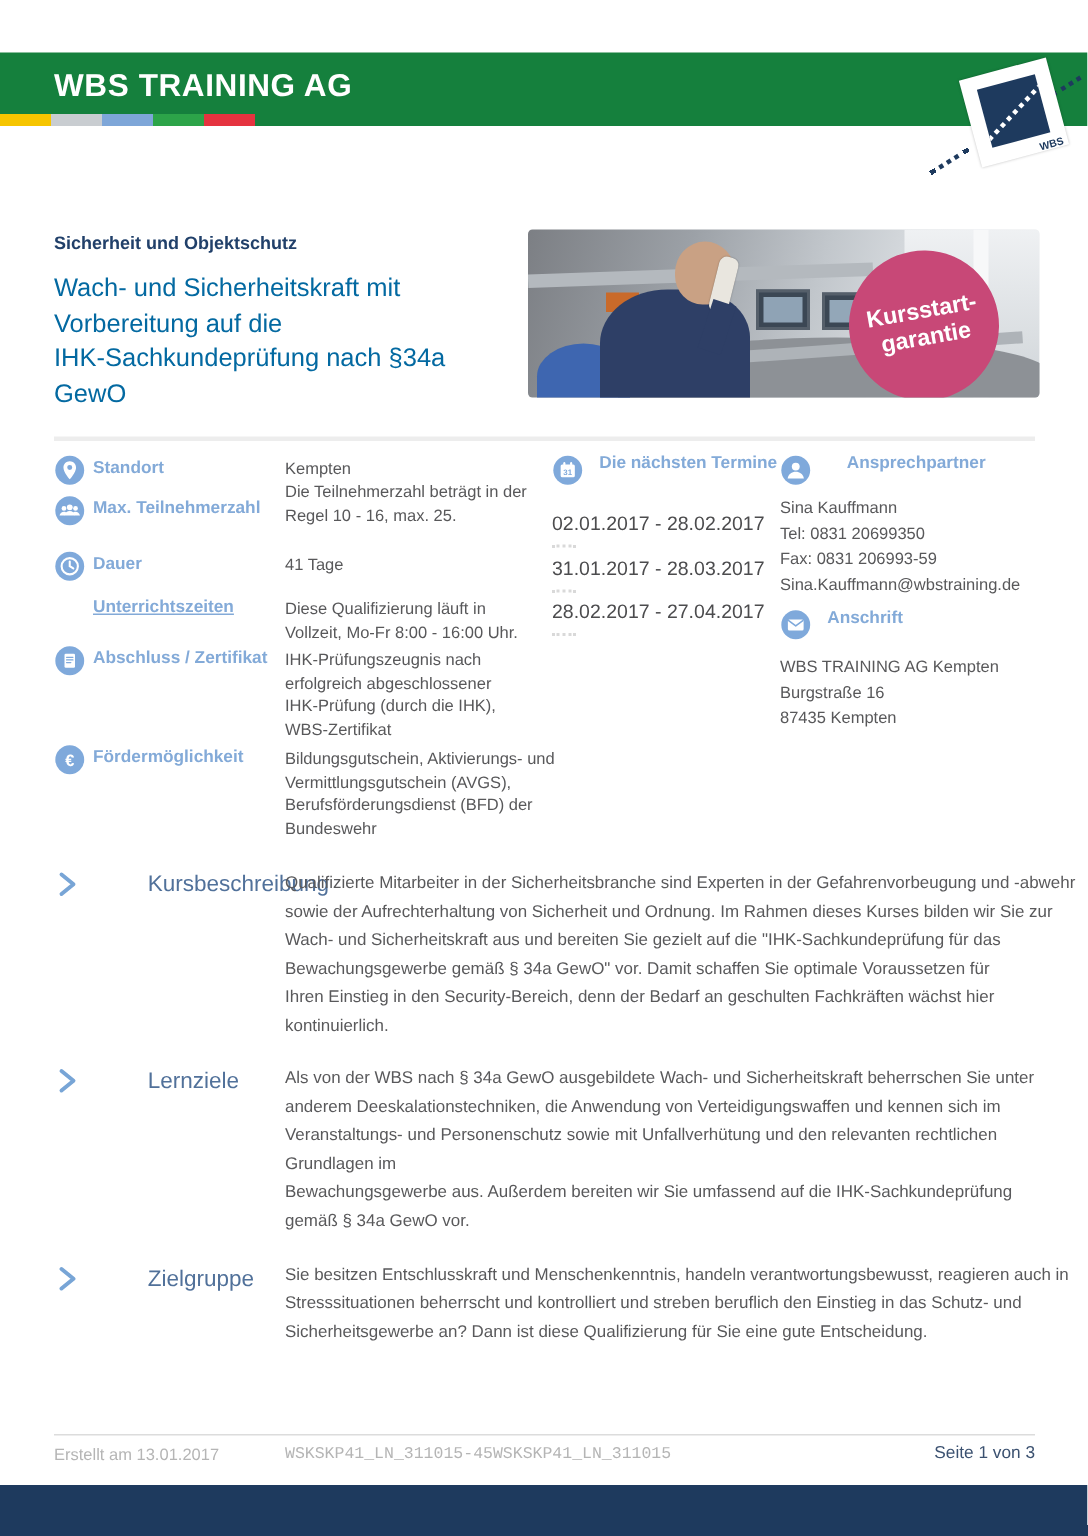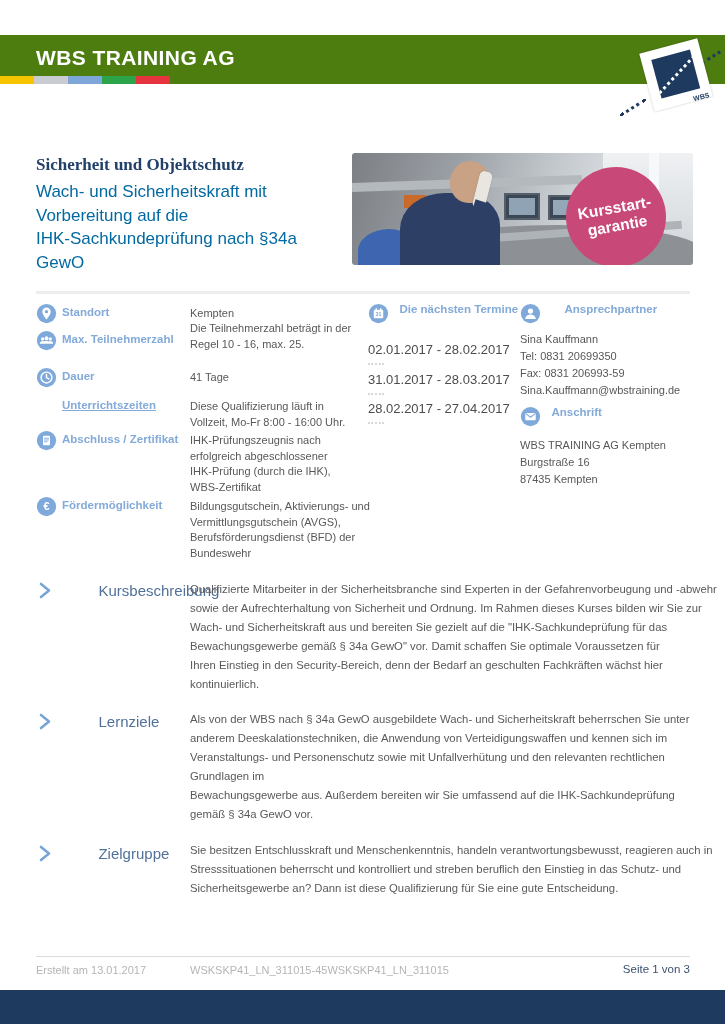--- a/index.html
+++ b/index.html
@@ -4,40 +4,40 @@
 <style>
   * { margin:0; padding:0; box-sizing:border-box; }
   html,body { background:#ffffff; }
   body {
     width:725px; height:1024px; position:relative; overflow:hidden;
     font-family:"Liberation Sans", sans-serif; color:#58585a;
   }
   .abs { position:absolute; }
 
   
-  .header-bar { top:35px; left:0; width:725px; height:49px; background:#4d7c0f; }
+  .header-bar { top:35px; left:0; width:725px; height:49px; background:#15803d; }
   .brand { left:36px; top:46px; color:#ffffff; font-size:21px; font-weight:bold; letter-spacing:.4px; }
   .stripes { left:0; top:76px; height:8px; display:flex; }
   .stripe { width:34px; height:8px; }
 
   
   .logo { left:646px; top:45px; width:60px; height:60px; background:#ffffff;
           transform:rotate(-15deg); box-shadow:0 0 2px rgba(0,0,0,.25); z-index:5; }
   .logo-inner { position:absolute; left:10px; top:9px; width:40px; height:40px;
           background:#1e3a5e; overflow:hidden; }
   .logo-dots-in { position:absolute; left:-12px; top:18px; width:70px;
           border-top:3px dotted #ffffff; transform:rotate(-32deg); }
   .logo-text { position:absolute; right:3px; bottom:-1px; font-size:7px; font-weight:bold; color:#1e3a5e; }
   .logo-dots-out1 { left:618px; top:106px; width:30px; border-top:3px dotted #1e3a5e;
           transform:rotate(-32deg); z-index:4; }
   .logo-dots-out2 { left:700px; top:56px; width:22px; border-top:3px dotted #1e3a5e;
           transform:rotate(-32deg); z-index:4; }
 
   
-  .hero-category { left:36px; top:155px; font-size:17px; font-weight:600; color:#21406a;font-family:Liberation Serif, serif; }
+  .hero-category { left:36px; top:155px; font-size:12px; font-weight:600; color:#21406a; }
   .hero-title { left:36px; top:180px; font-size:17px; line-height:23.5px;
                 color:#0369a1; white-space:pre; }
 
   .photo { left:352px; top:153px; width:341px; height:112px; border-radius:3px; overflow:hidden;
            background:linear-gradient(105deg,#7c7f84 0%,#9ca1a7 30%,#c2c7cc 55%,#e3e6e9 80%,#f2f3f4 100%); }
   .photo * { position:absolute; }
   .ph-window { right:0; top:0; width:90px; height:112px; background:linear-gradient(180deg,#eff1f3,#cfd4d8); }
   .ph-window-bar { right:34px; top:0; width:10px; height:112px; background:#f7f8f9; }
   .ph-shelf { left:0; top:26px; width:230px; height:9px; background:#b4b9be; transform:rotate(-2deg); }
   .ph-console { left:60px; bottom:-12px; width:290px; height:52px; background:#8d9196;
@@ -82,21 +82,21 @@
   
   .section-head { position:absolute; left:38px; }
   .section-head .chev { display:inline-block; vertical-align:middle; margin-right:7px; }
   .section-head .h { display:inline-block; vertical-align:middle; font-size:15px; color:#51719a;margin-left:34px; }
   .section-text { position:absolute; left:190px; font-size:11.3px; line-height:19px;
                   color:#59595b; white-space:pre; }
 
   
   .footer-line { left:36px; top:956px; width:654px; height:1px; background:#dcdcdc; }
   .footer-created { left:36px; top:964px; font-size:11px; color:#b5b5b5; }
-  .footer-docid { left:190px; top:964px; font-size:11px; color:#b5b5b5; }
+  .footer-docid { left:190px; top:964px; font-size:11px; color:#b5b5b5;font-family:Liberation Mono, monospace; }
   .footer-page { right:35px; top:963px; font-size:11.5px; color:#3b5170; }
   .bottom-bar { left:0; top:990px; width:725px; height:34px; background:#1e3a5e; }
 </style>
 </head>
 <body>
 
 <div class="abs header-bar">
   <div class="abs brand" style="top:11px;">WBS TRAINING AG</div>
 </div>
 <div class="abs stripes">

